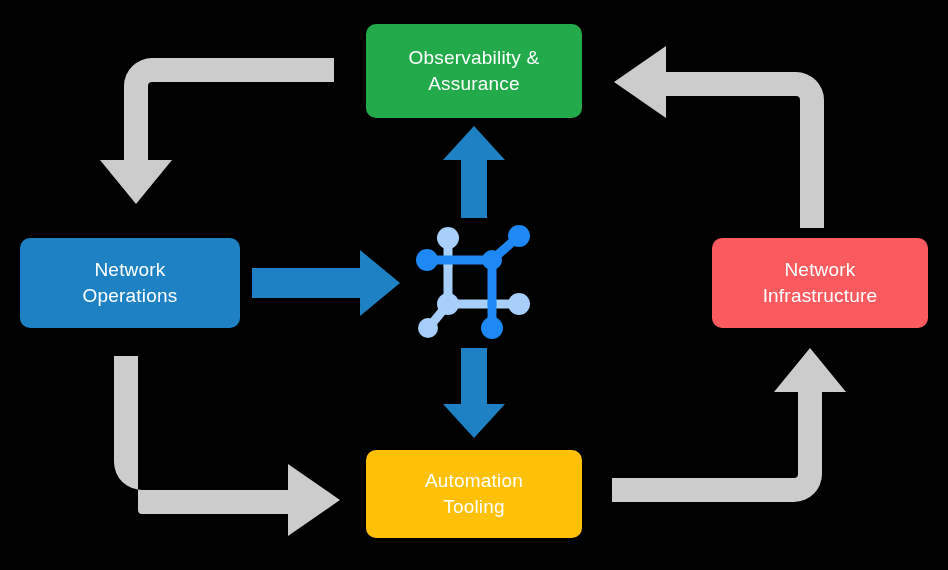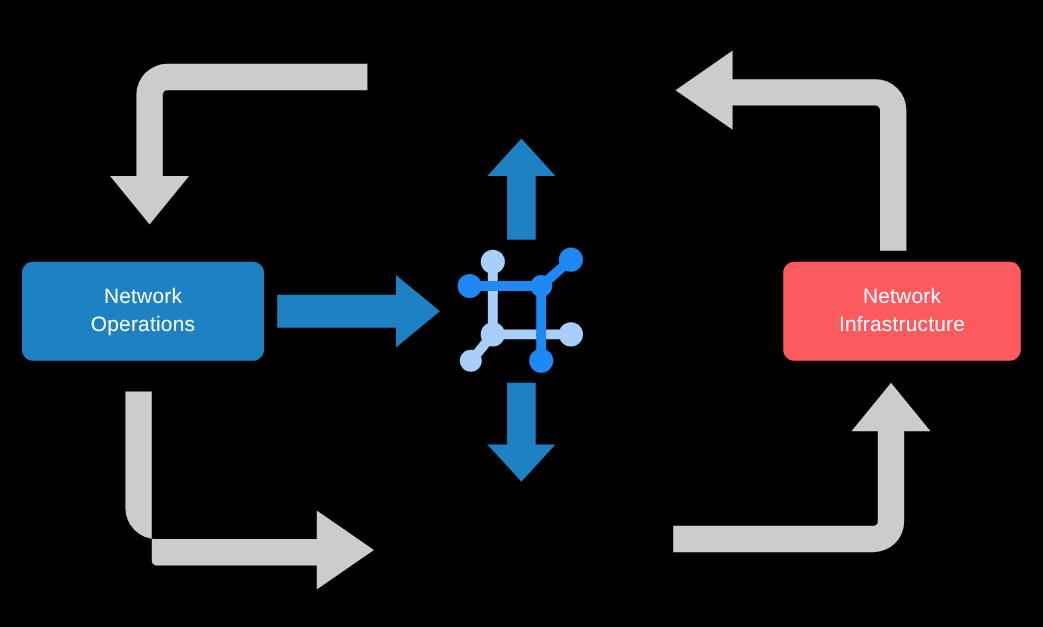--- a/index.html
+++ b/index.html
@@ -181,21 +181,25 @@
     </g>
 
     <g fill="#1E88F5">
       <circle cx="12" cy="42" r="11"></circle>
       <circle cx="77" cy="42" r="10"></circle>
       <circle cx="104" cy="18" r="11"></circle>
       <circle cx="77" cy="110" r="11"></circle>
     </g>
   </svg>
 
+  <div class="node-box" id="box-observability">Observability &amp;
+Assurance</div>
 
   <div class="node-box" id="box-network-operations">Network
 Operations</div>
 
   <div class="node-box" id="box-network-infrastructure">Network
 Infrastructure</div>
 
+  <div class="node-box" id="box-automation-tooling">Automation
+Tooling</div>
 
 </div>
 
 </body></html>

